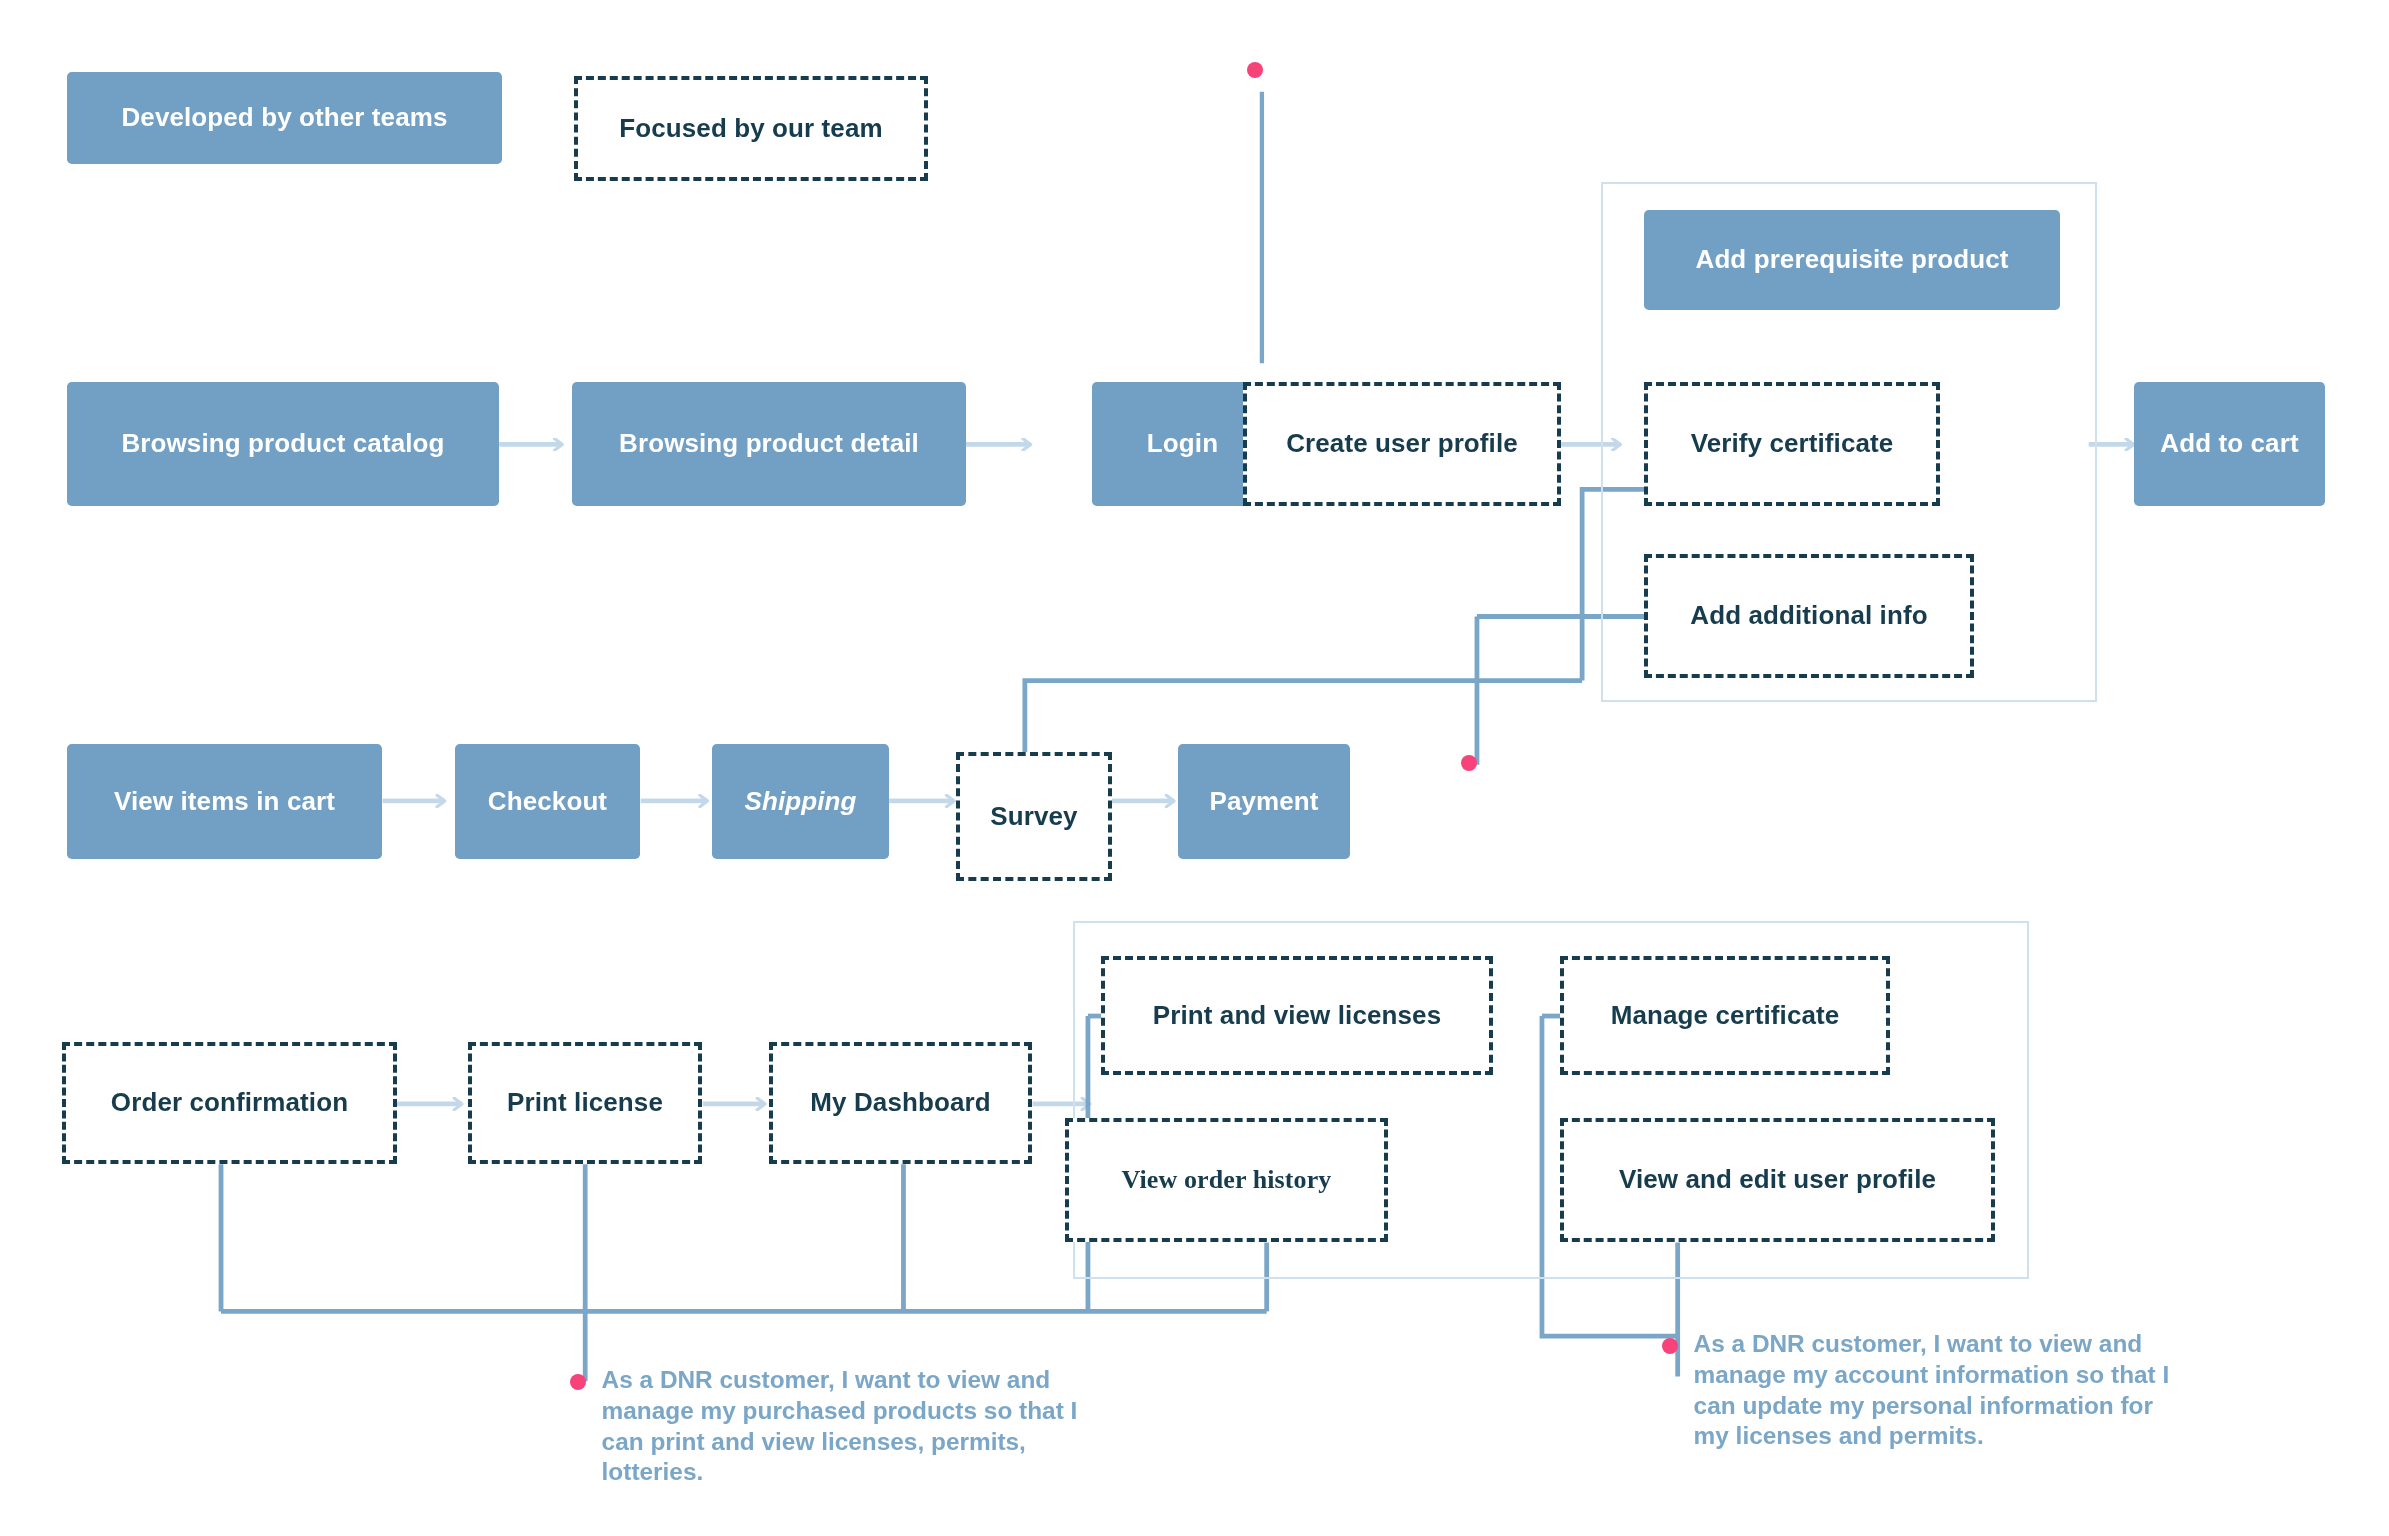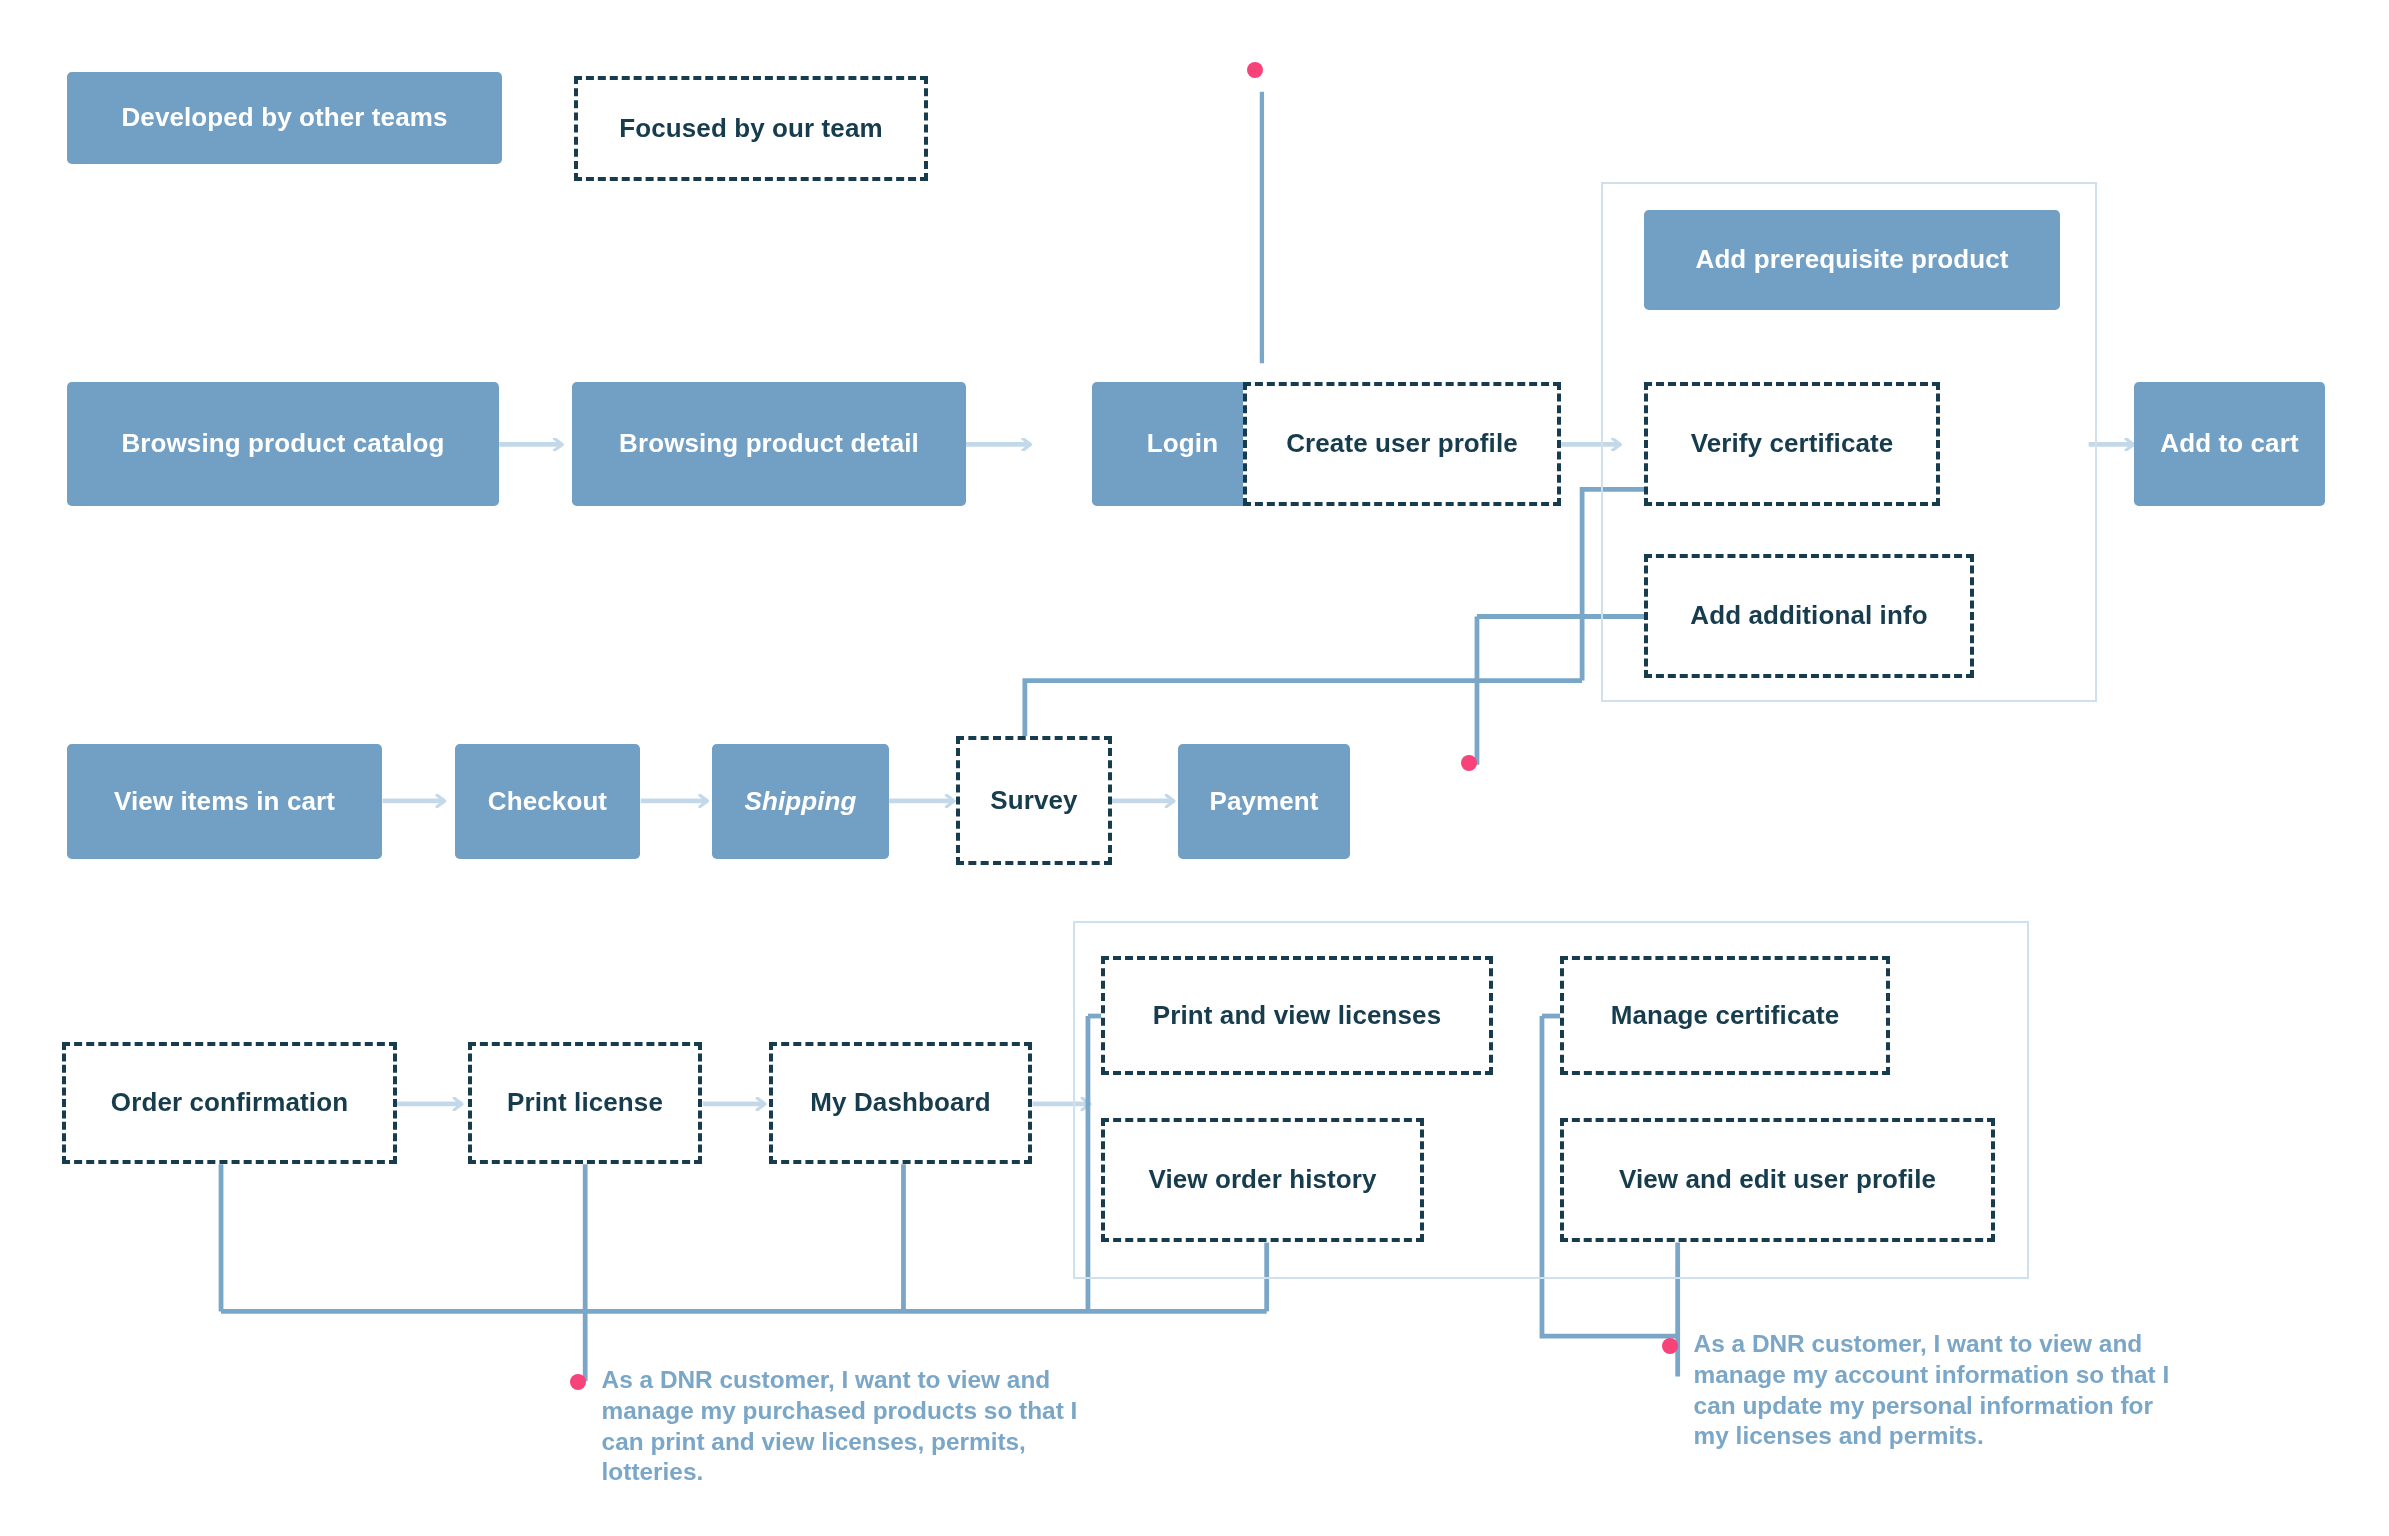--- a/index.html
+++ b/index.html
@@ -184,21 +184,21 @@
 
   <div class="node solid" style="left:67px;top:744px;width:315px;height:115px;">
     <span>View items in cart</span>
   </div>
   <div class="node solid" style="left:455px;top:744px;width:185px;height:115px;">
     <span>Checkout</span>
   </div>
   <div class="node solid" style="left:712px;top:744px;width:177px;height:115px;font-style:italic;">
     <span>Shipping</span>
   </div>
-  <div class="node dashed" style="left:956px;top:736px;width:156px;height:129px;">
+  <div class="node dashed" style="left:956px;top:752px;width:156px;height:129px;">
     <span>Survey</span>
   </div>
   <div class="node solid" style="left:1178px;top:744px;width:172px;height:115px;">
     <span>Payment</span>
   </div>
 
   <div class="node dashed" style="left:62px;top:1042px;width:335px;height:122px;">
     <span>Order confirmation</span>
   </div>
   <div class="node dashed" style="left:468px;top:1042px;width:234px;height:122px;">
@@ -207,21 +207,21 @@
   <div class="node dashed" style="left:769px;top:1042px;width:263px;height:122px;">
     <span>My Dashboard</span>
   </div>
 
   <div class="node dashed" style="left:1101px;top:956px;width:392px;height:119px;">
     <span>Print and view licenses</span>
   </div>
   <div class="node dashed" style="left:1560px;top:956px;width:330px;height:119px;">
     <span>Manage certificate</span>
   </div>
-  <div class="node dashed" style="left:1101px;top:1118px;width:323px;height:124px;">
+  <div class="node dashed" style="left:1065px;top:1118px;width:323px;height:124px;font-family:Liberation Serif, serif;">
     <span>View order history</span>
   </div>
   <div class="node dashed" style="left:1560px;top:1118px;width:435px;height:124px;">
     <span>View and edit user profile</span>
   </div>
 
   <div class="story" style="left:1247px;top:53px;width:688px;">
     <span class="dot"></span>
   </div>
 

